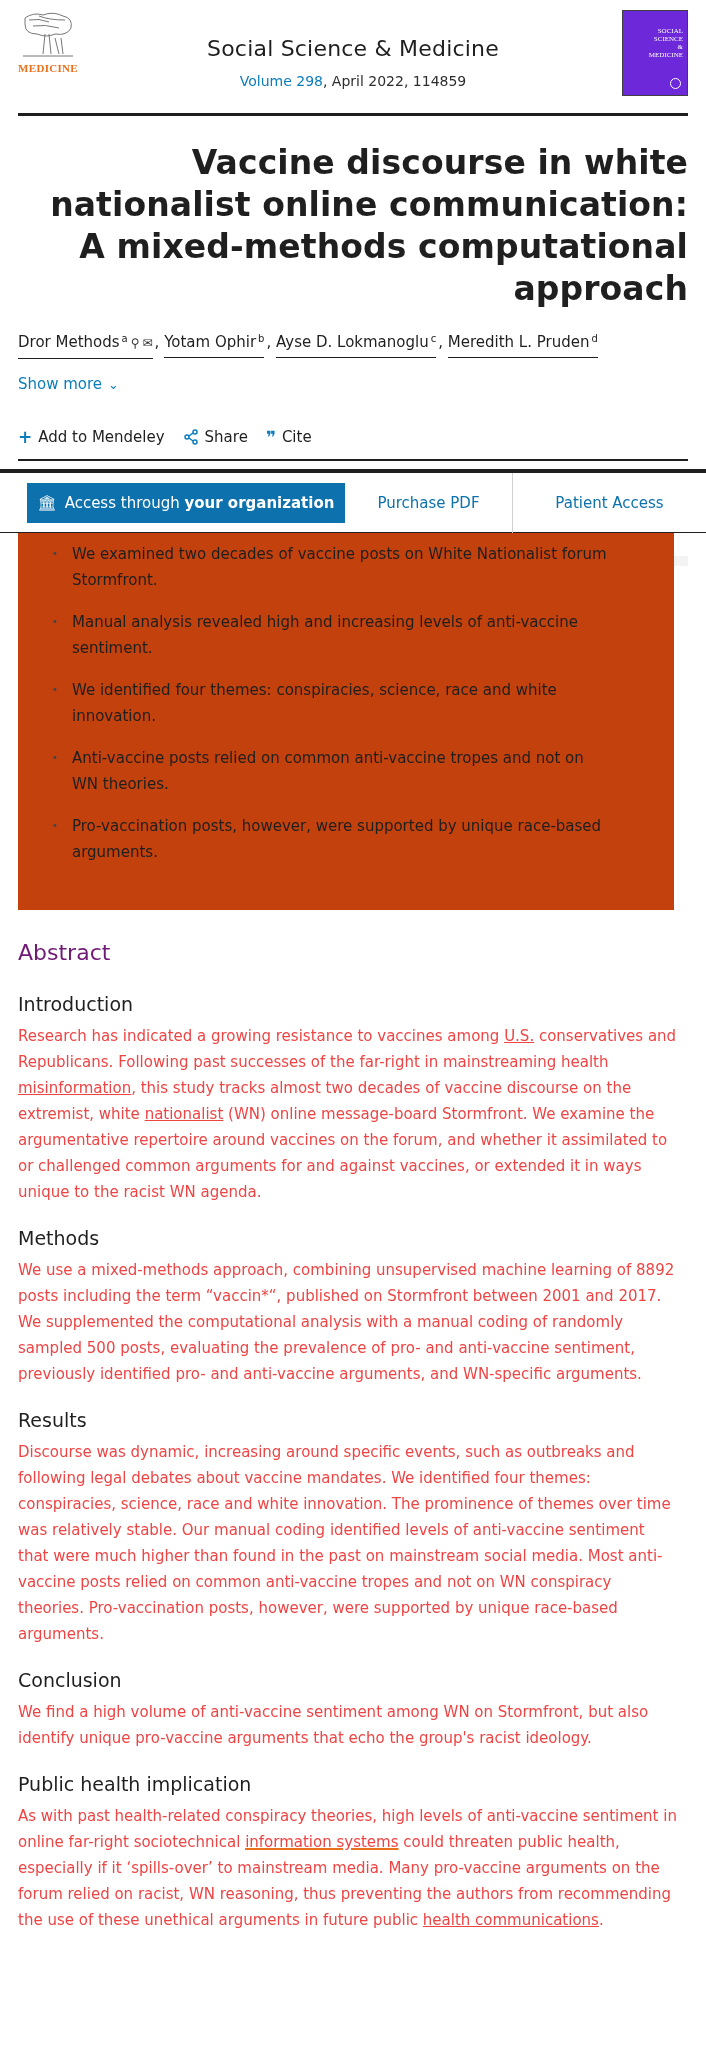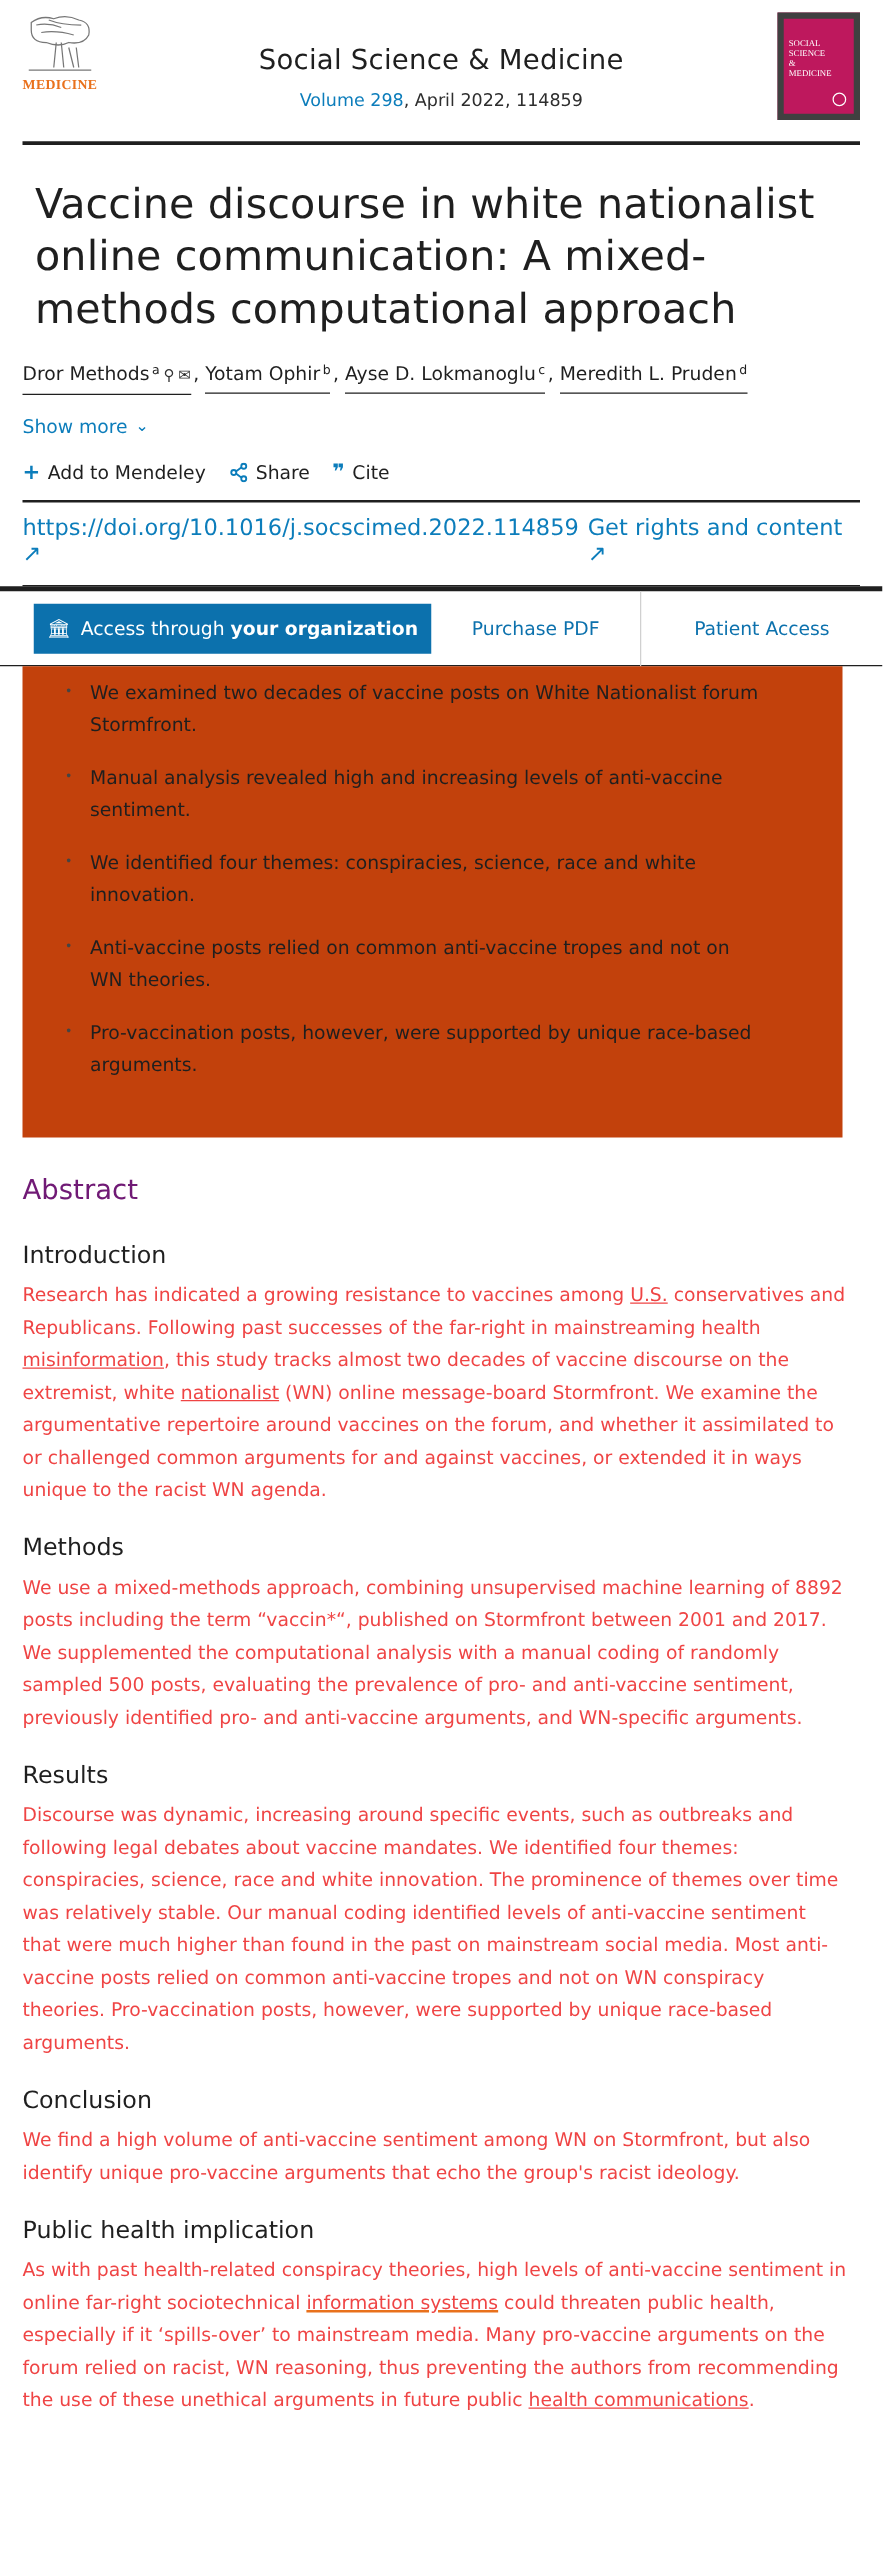--- a/index.html
+++ b/index.html
@@ -34,49 +34,50 @@
     .journal-center {
       position: absolute; left: 0; right: 0; top: 36px; text-align: center;
     }
     .journal-title {
       font-size: 22px; color: #1f1f1f; font-weight: normal; letter-spacing: 0.2px;
     }
     .journal-meta { font-size: 14px; color: #2e2e2e; margin-top: 12px; }
     .journal-meta a { color: #0c7dbb; text-decoration: none; }
     .journal-cover {
       position: absolute; right: 0; top: 10px;
-      width: 66px; height: 86px; background: #be185d;
-      border: 5px solid #404040; padding: 6px 4px;
+      width: 66px; height: 86px; background: #6d28d9;
+      border: 1px solid #404040; padding: 6px 4px;
       color: #fff; font-family: "Liberation Serif", serif;
-      font-size: 6px; line-height: 7px; text-align: left;
+      font-size: 6px; line-height: 7px; text-align: right;
     }
     .journal-cover .cov-title { margin-top: 10px; font-size: 7px; line-height: 8px; }
     .journal-cover .cov-badge {
       position: absolute; right: 6px; bottom: 6px; width: 11px; height: 11px;
       border: 1.5px solid #fff; border-radius: 50%;
     }
 
     
     .article-title {
       margin: 26px 18px 0 28px;
-      font-size: 33px; line-height: 42px; font-weight: normal; color: #1f1f1f;
+      font-size: 33px; line-height: 42px; font-weight: bold; color: #1f1f1f;
       letter-spacing: 0.1px;
+      text-align: right;
     }
 
     
     .authors { margin: 18px 18px 0 18px; font-size: 15px; color: #1f1f1f; line-height: 22px; }
     .author {
       display: inline-block; border-bottom: 1px solid #1f1f1f; padding-bottom: 4px;
       margin-right: 2px;
     }
     .author sup { font-size: 10px; vertical-align: 5px; margin-left: 2px; }
     .author .ico { font-size: 12px; margin-left: 3px; color: #333; }
 
     .show-more {
-      margin: 16px 18px 0 18px; font-size: 15px; color: #0c7dbb;
+      margin: 16px 18px 16px 18px; font-size: 15px; color: #0c7dbb;
       display: inline-flex; align-items: center; gap: 6px; cursor: pointer;
     }
     .show-more .chev { font-size: 13px; }
 
     .actions {
       margin: 18px 18px 0 18px; display: flex; gap: 18px; font-size: 15px; color: #1f1f1f;
       padding-bottom: 12px; border-bottom: 2px solid #1f1f1f;
     }
     .action { display: inline-flex; align-items: center; gap: 6px; cursor: pointer; }
     .action .ico { color: #0c7dbb; font-weight: bold; font-size: 17px; }

